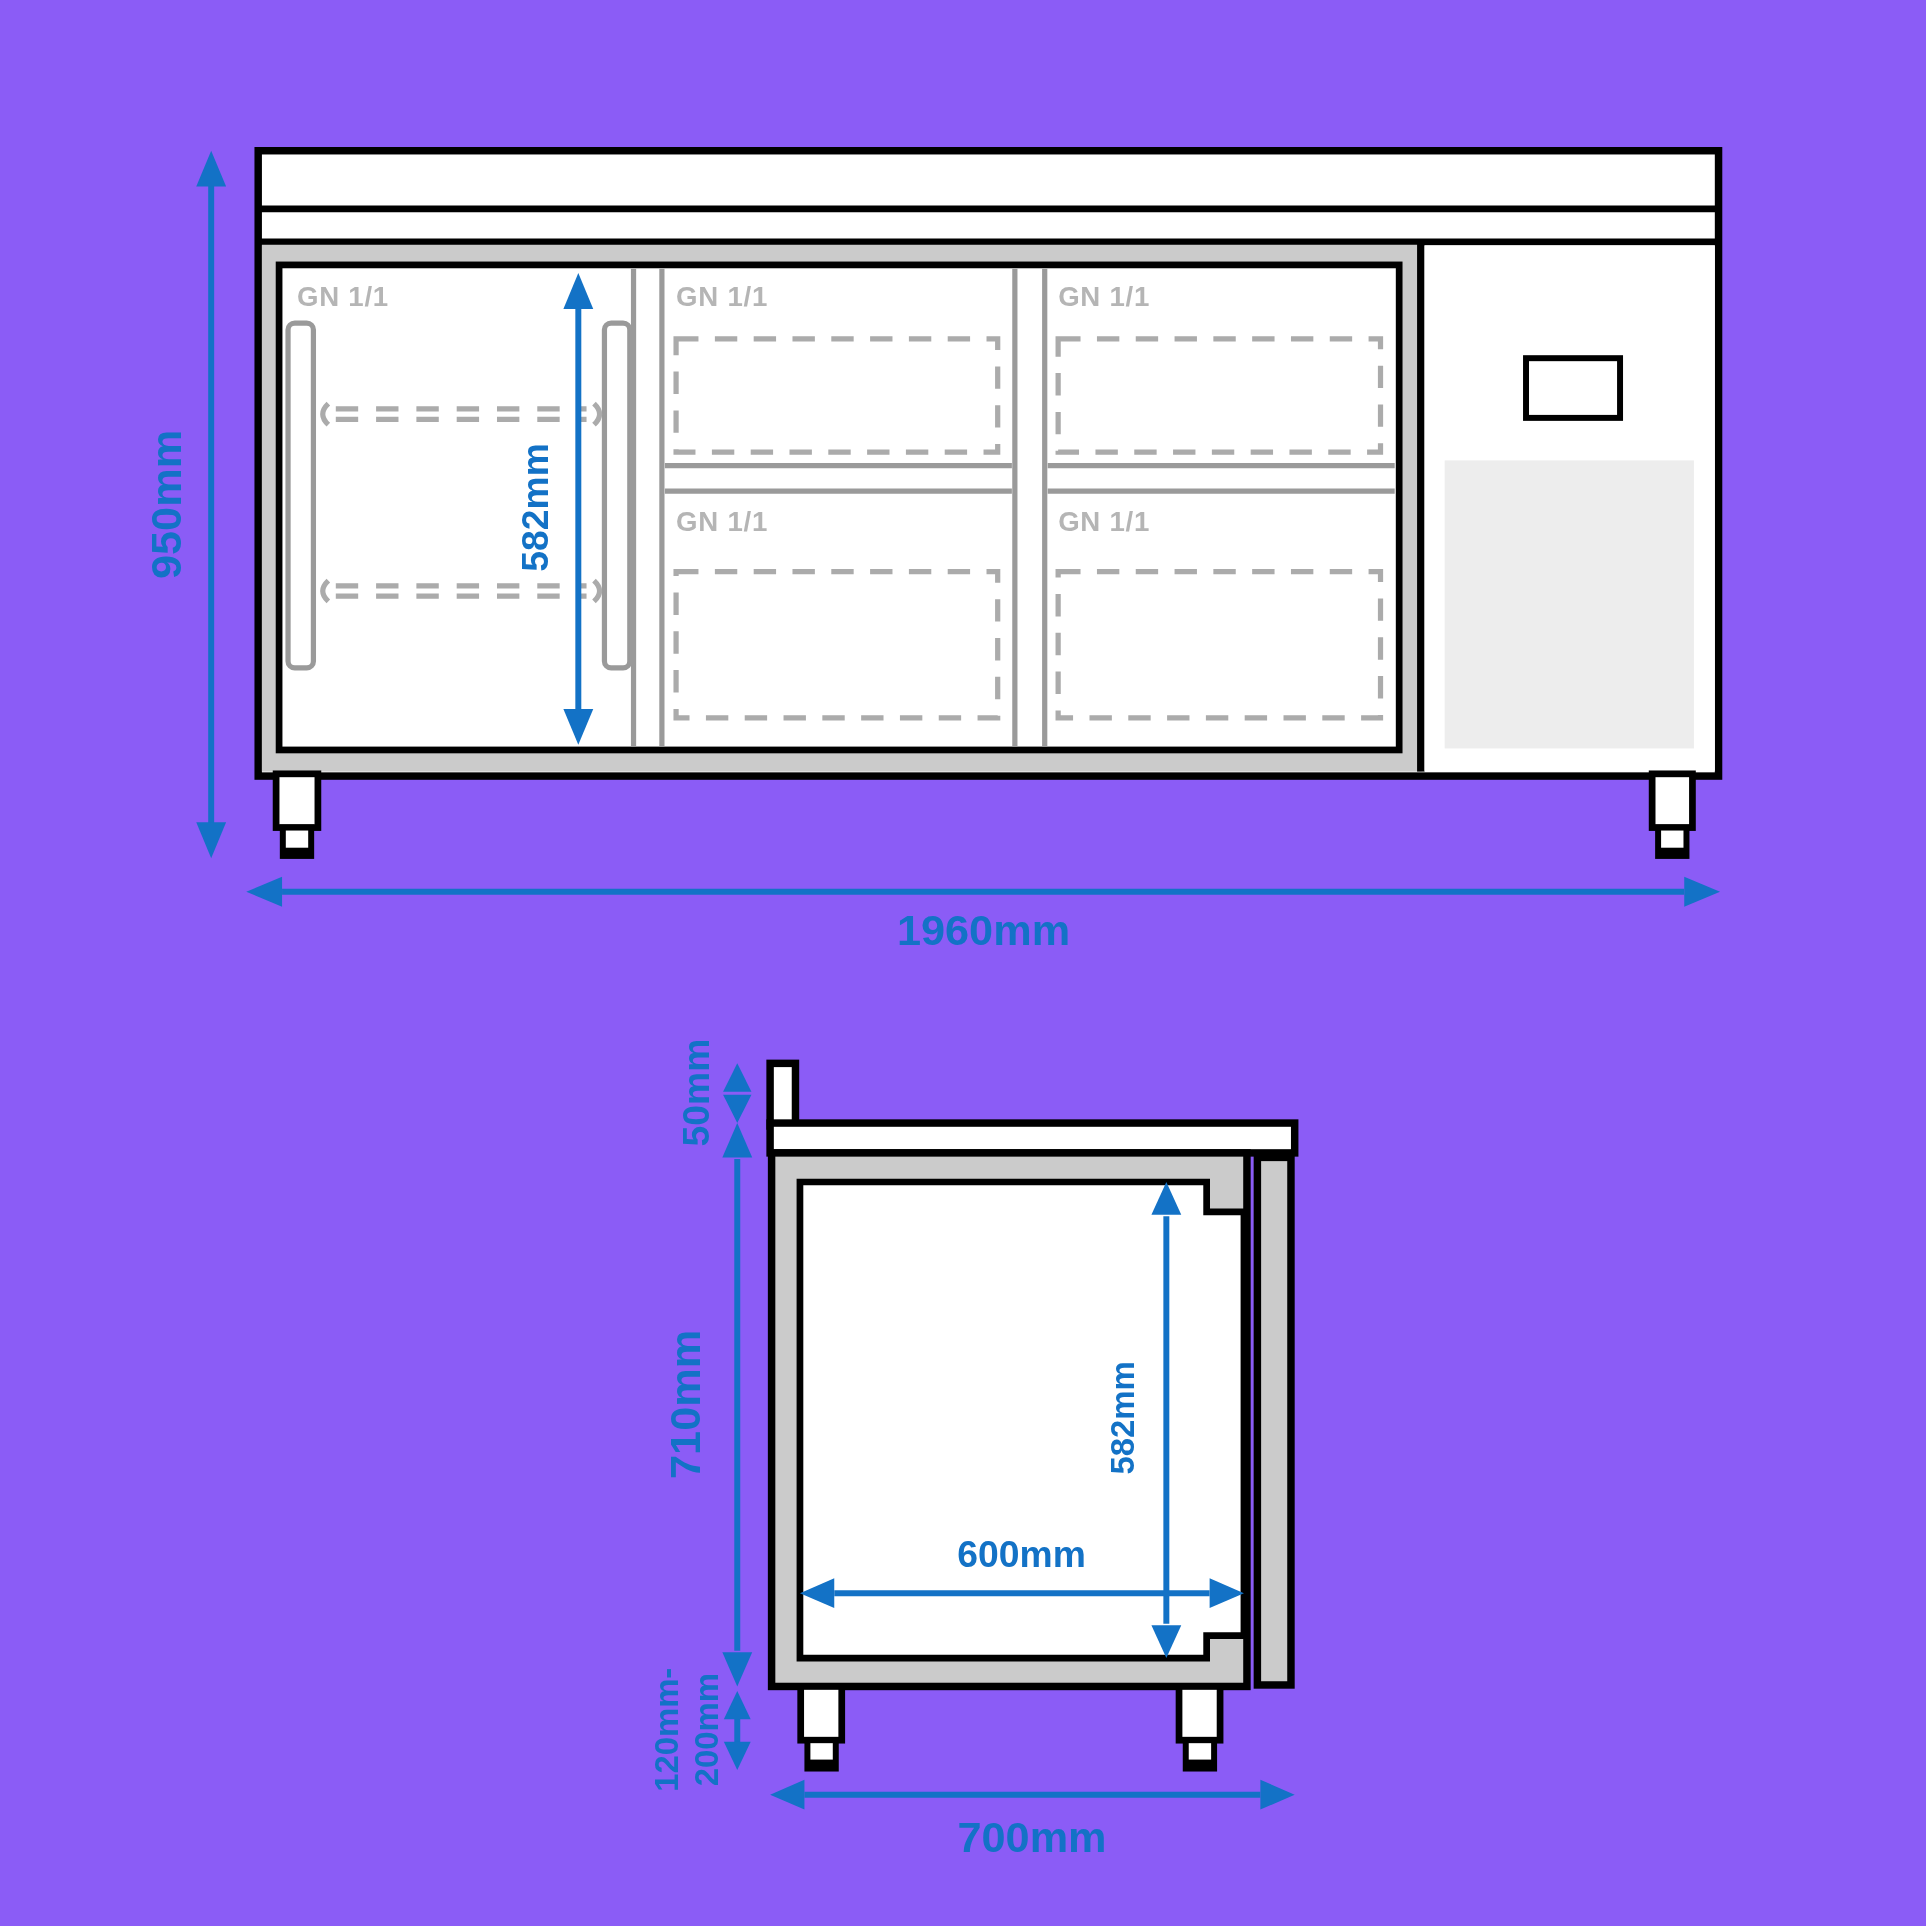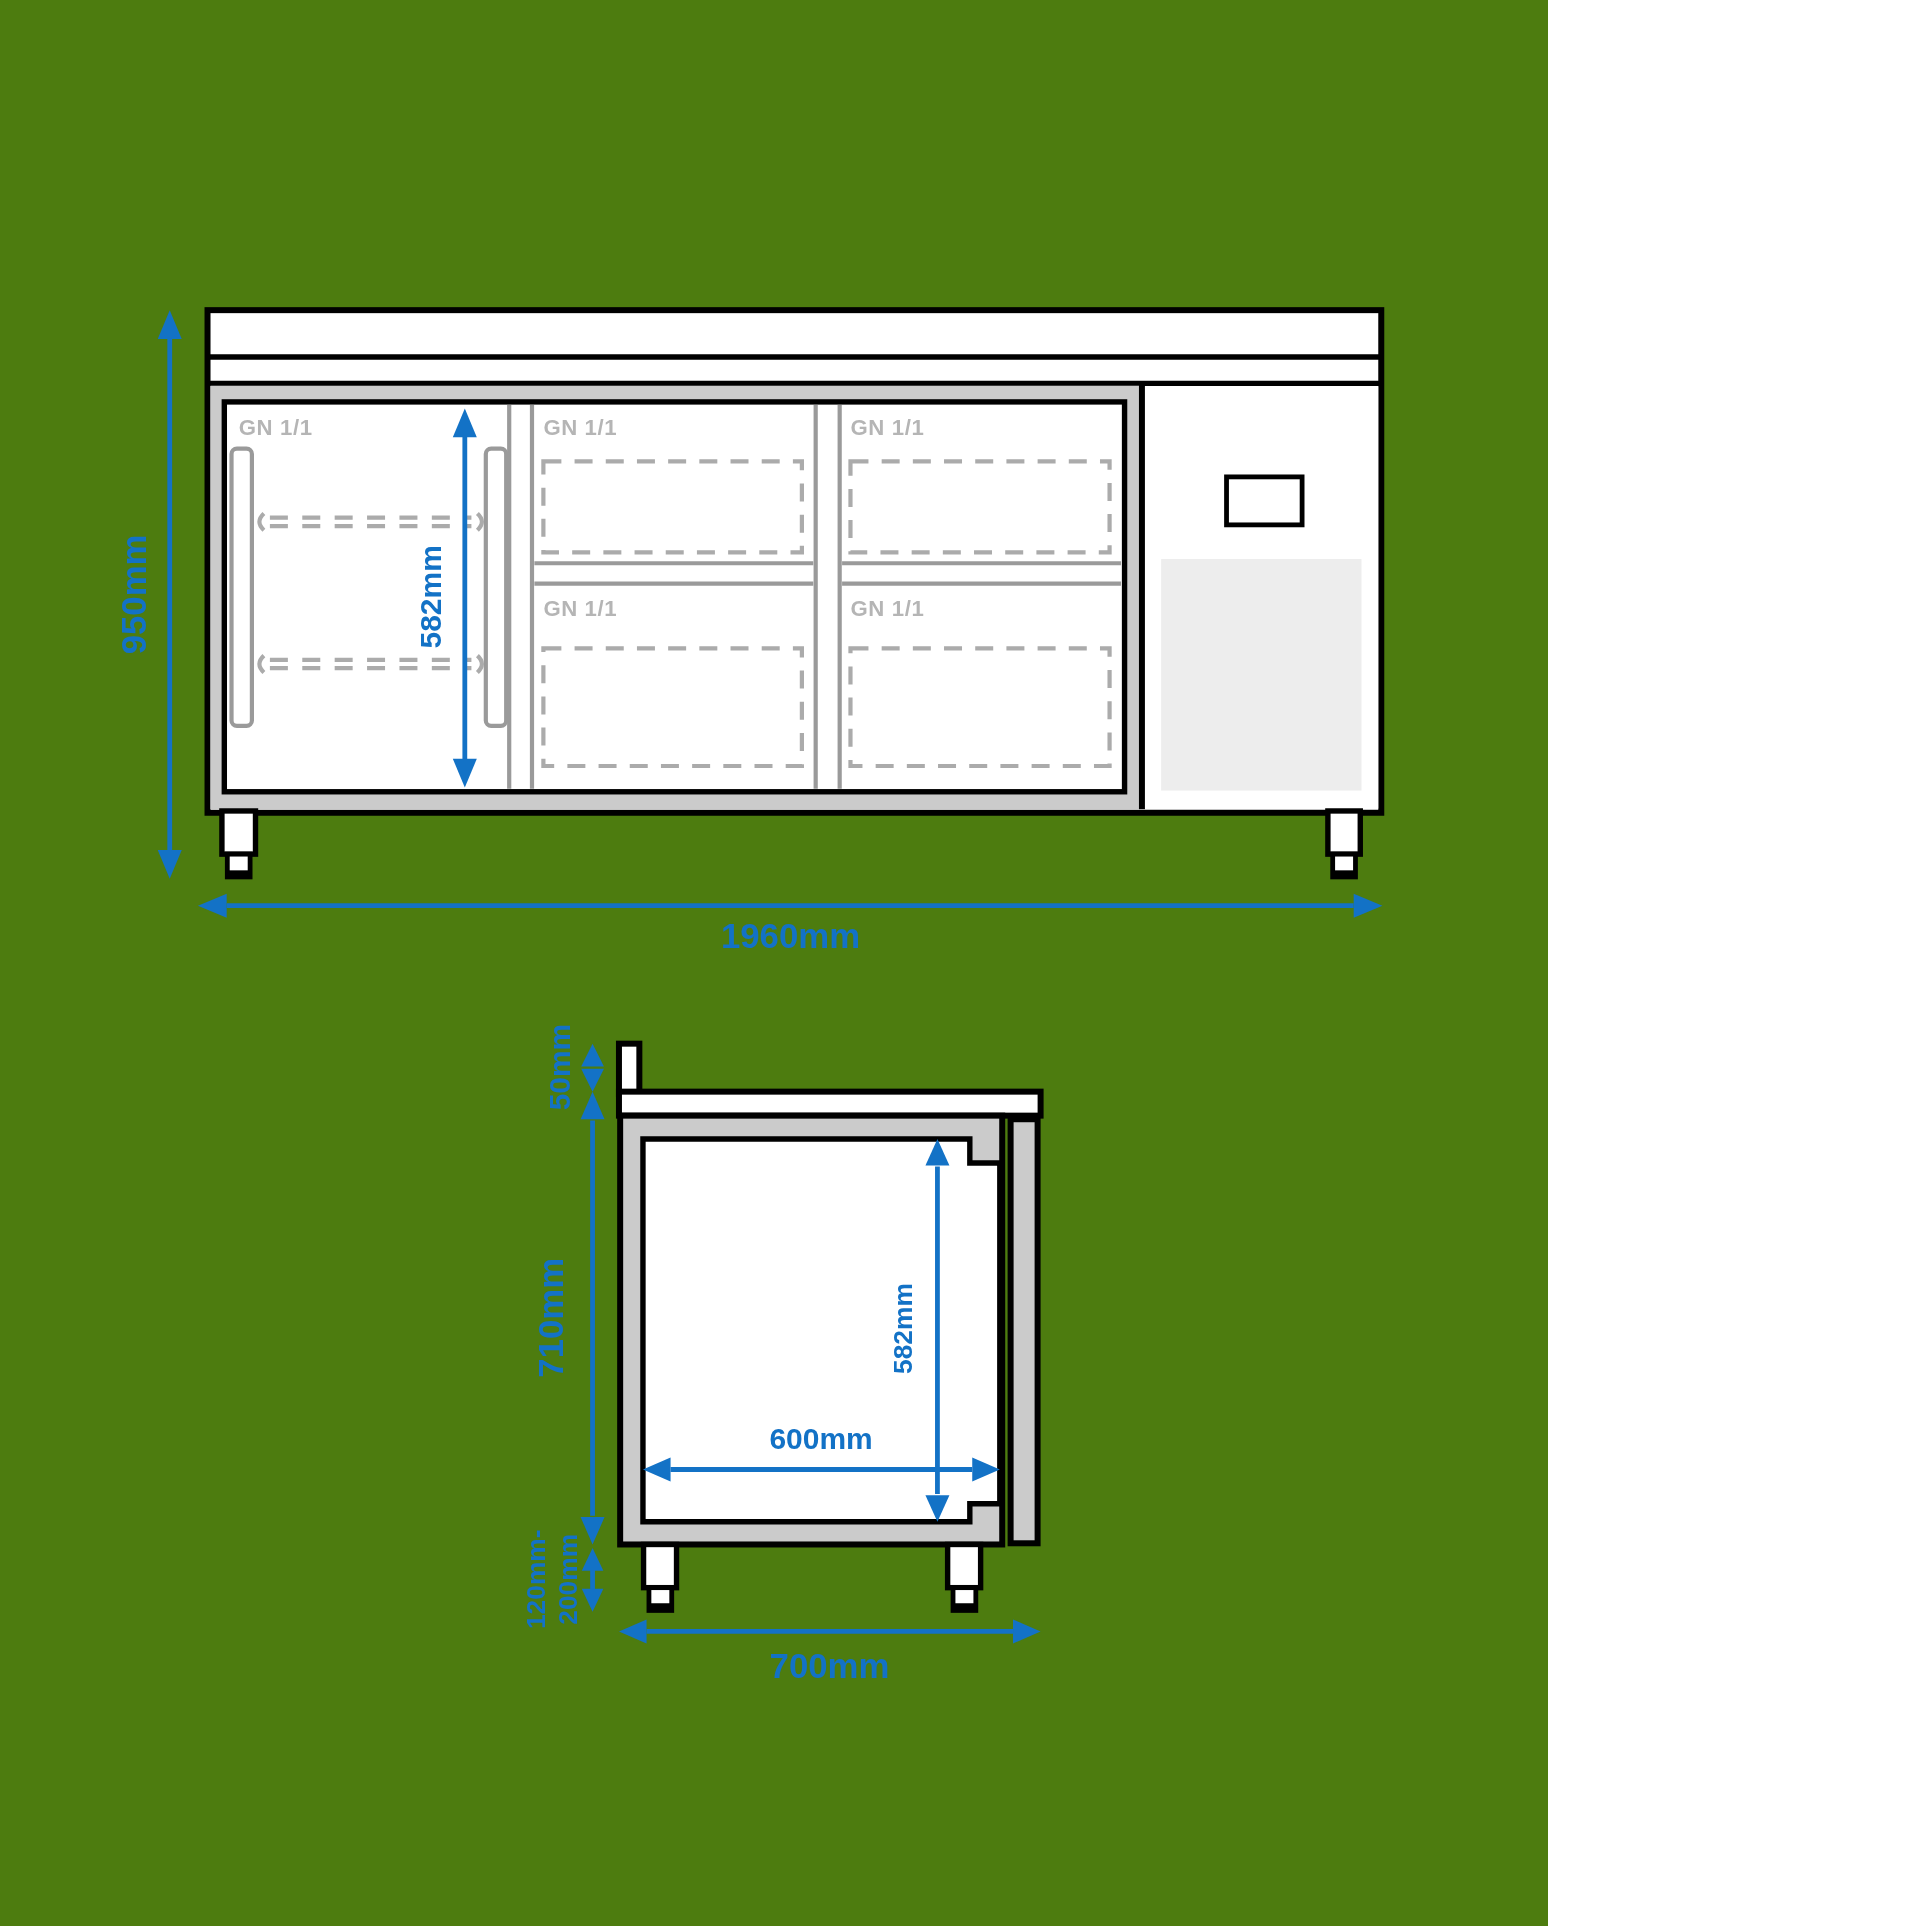--- a/index.html
+++ b/index.html
@@ -1,16 +1,16 @@
 <!DOCTYPE html>
 <html style="font-size:12px"><head>
 <meta charset="utf-8">
 <style>
   html,body{margin:0;padding:0;background:#ffffff;}
-  .canvas{width:1548px;height:1926px;position:relative;background:#4d7c0f;
+  .canvas{width:1926px;height:1926px;position:relative;background:#8b5cf6;
           font-family:"Liberation Sans", sans-serif;}
   svg{display:block;width:100%;height:100%;}
   .blk{fill:#ffffff;stroke:#000000;}
   .sw10{stroke-width:10;} .sw9{stroke-width:9;} .sw8{stroke-width:8;}
   .grayfill{fill:#cbcbcb;}
   .grayline{stroke:#9a9a9a;stroke-width:7;fill:none;}
   .grayrect{fill:#ffffff;stroke:#9a9a9a;stroke-width:7;}
   .dashline{stroke:#ababab;stroke-width:7;fill:none;stroke-dasharray:30 24;}
   .dashrect{fill:none;stroke:#ababab;stroke-width:7;stroke-dasharray:30 22;}
   .cap{stroke:#ababab;stroke-width:7;fill:none;}

